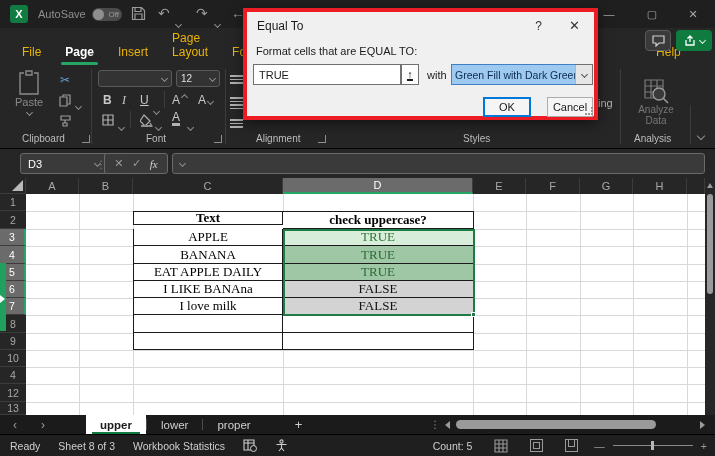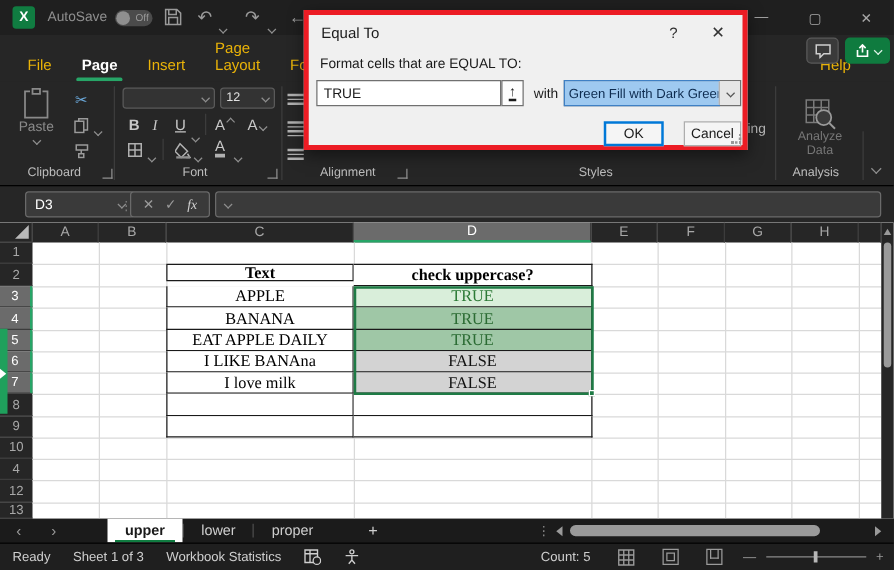--- a/index.html
+++ b/index.html
@@ -475,21 +475,21 @@
       <div class="harr l"></div>
       <div class="track">
           <div class="thumb"></div>
         </div>
       <div class="harr r"></div>
     </div>
   </div>
 
   <div id="statusbar" class="abs">
     <span class="seg">Ready</span>
-    <span class="seg">Sheet 1 of 3</span>
+    <span class="seg">Sheet 8 of 3</span>
     <span class="seg">Workbook Statistics</span>
     <span class="seg">
       <svg width="14" height="13" viewBox="0 0 14 13">
           <path d="M1 1h10v10H1z M1 4h10 M5 1v10" fill="none" stroke="#cfcfcf" stroke-width="1.1"></path>
           <circle cx="10.5" cy="9.5" r="3" fill="#1f1f1f" stroke="#cfcfcf" stroke-width="1"></circle>
         </svg>
     </span>
     <span class="seg">
       <svg width="13" height="13" viewBox="0 0 13 13">
           <circle cx="6.5" cy="2.5" r="1.6" fill="none" stroke="#cfcfcf" stroke-width="1.1"></circle>

